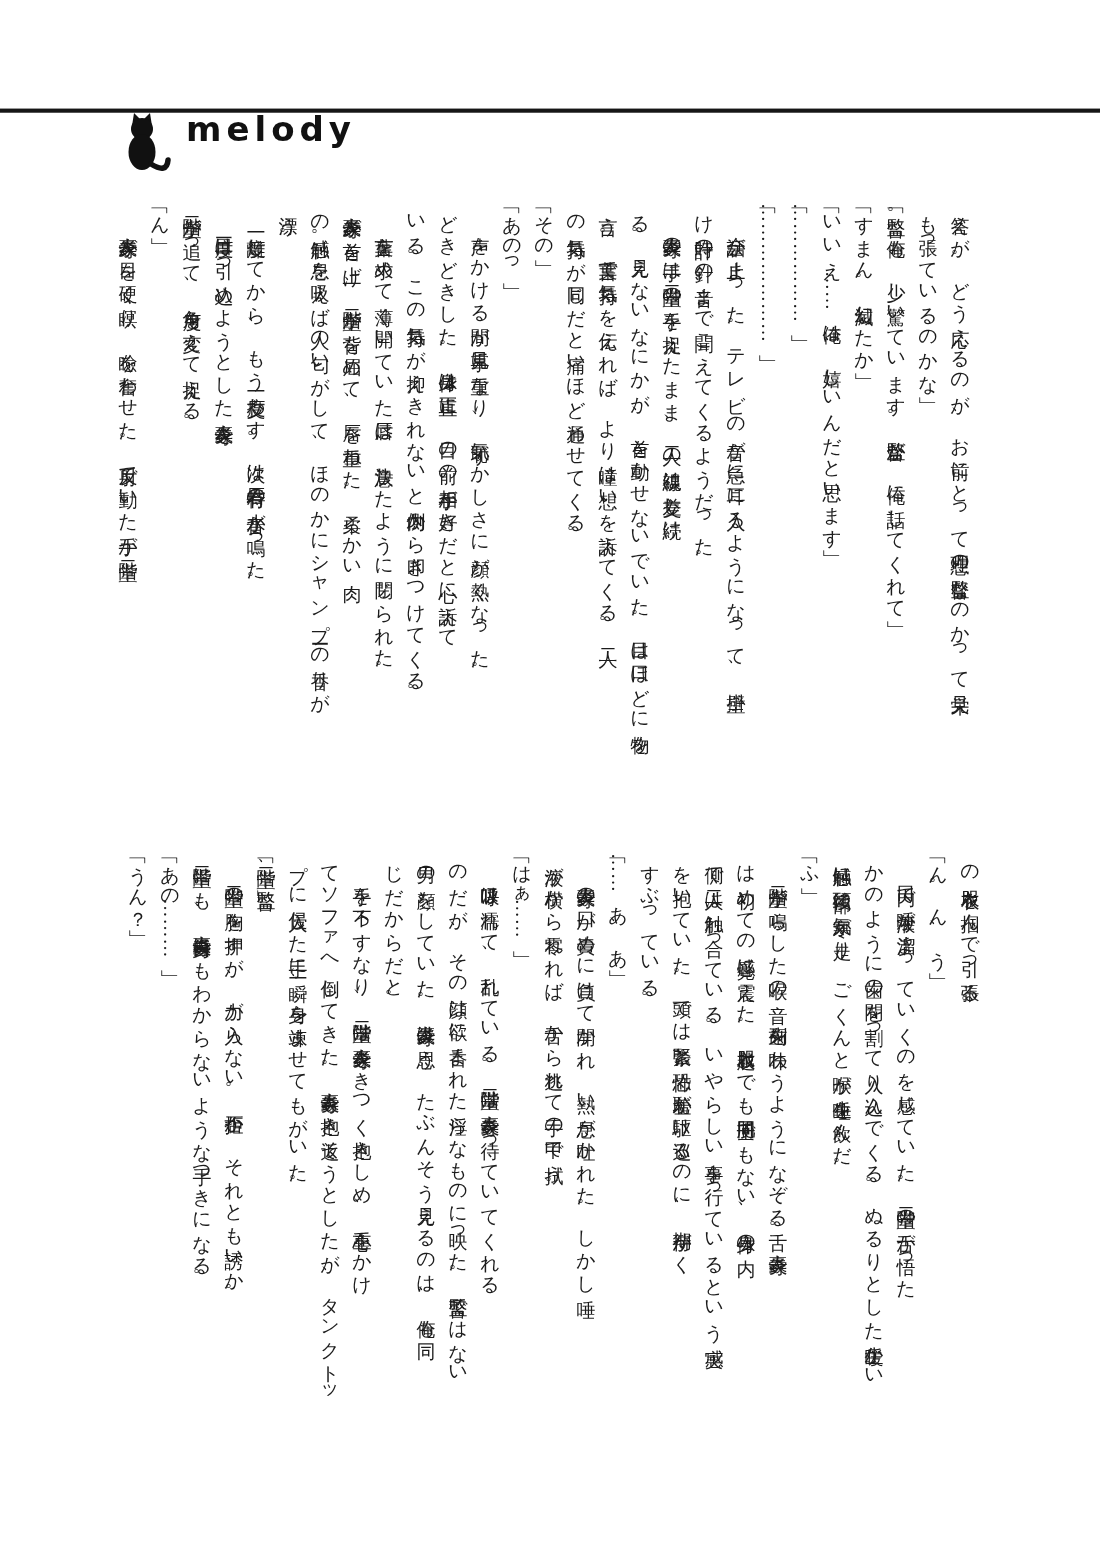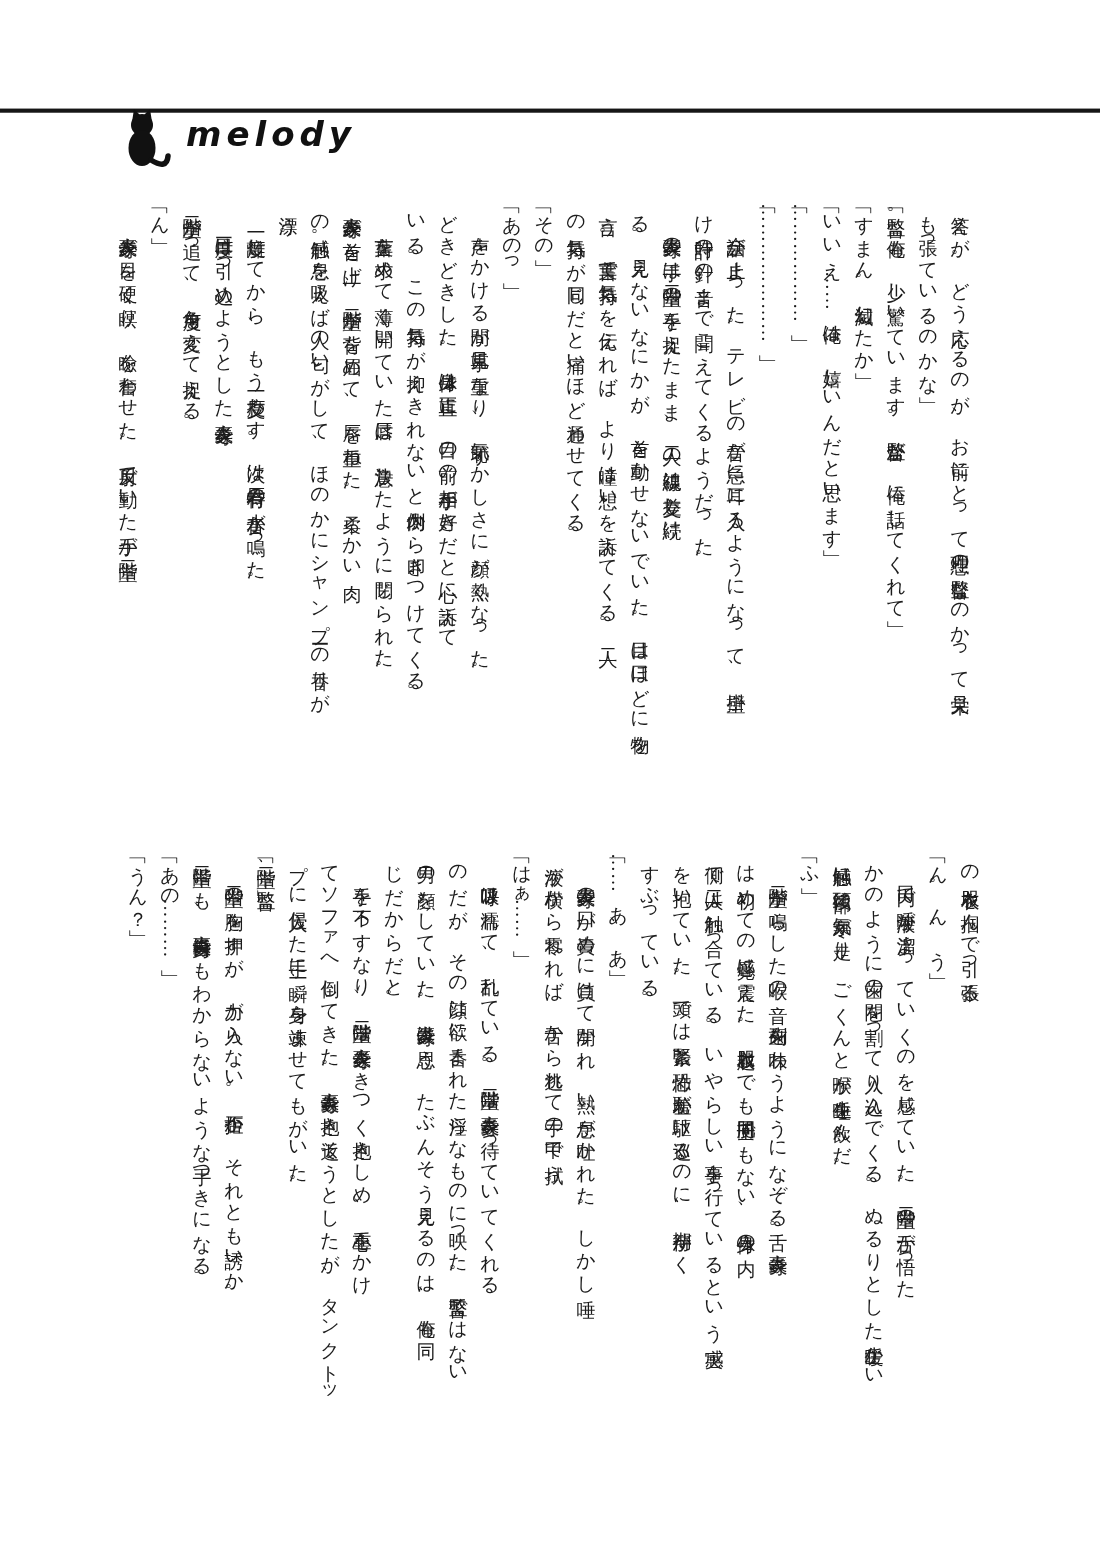--- a/index.html
+++ b/index.html
@@ -18,26 +18,25 @@
   .top-rule {
     position: absolute;
     top: 108px;
     left: 0;
     width: 1100px;
     height: 5px;
     background: linear-gradient(#9a9a9a 20%, #161616 20%, #161616 90%, #555 90%);
   }
   .header {
     position: absolute;
-    top: 104px;
+    top: 112px;
     left: 120px;
     height: 70px;
     display: flex;
-    align-items: center;
-    font-style: italic;
+    align-items: flex-start;
   }
   .cat {
     display: block;
     margin-right: 14px;
   }
   .logo {
     font-family: "DejaVu Sans", "Liberation Sans", sans-serif;
     font-size: 34px;
     font-weight: 600;
     letter-spacing: 5px;

